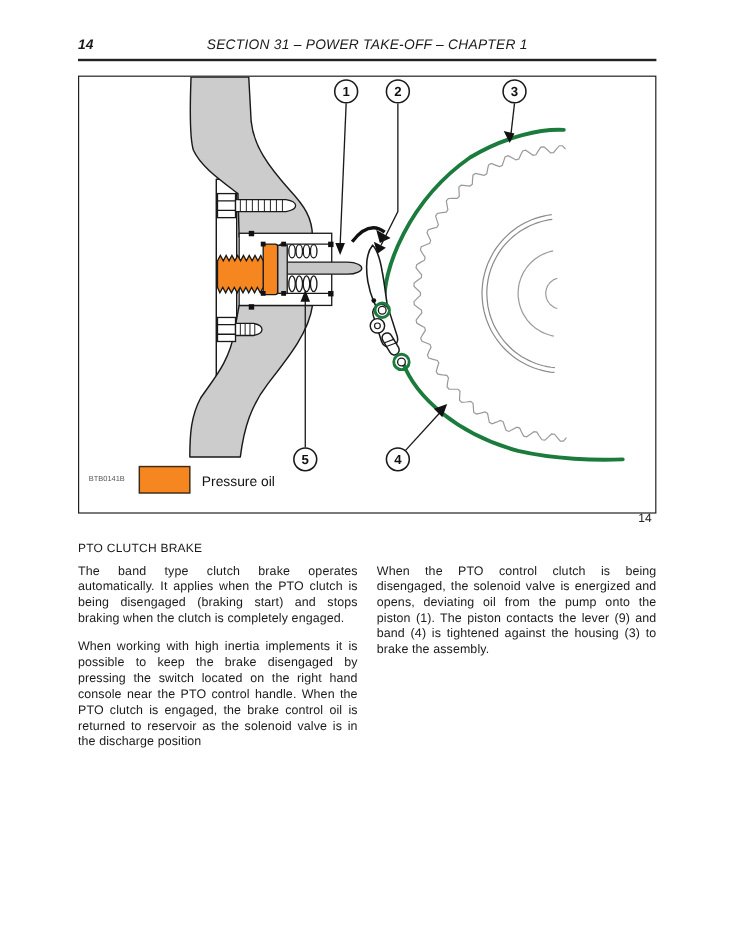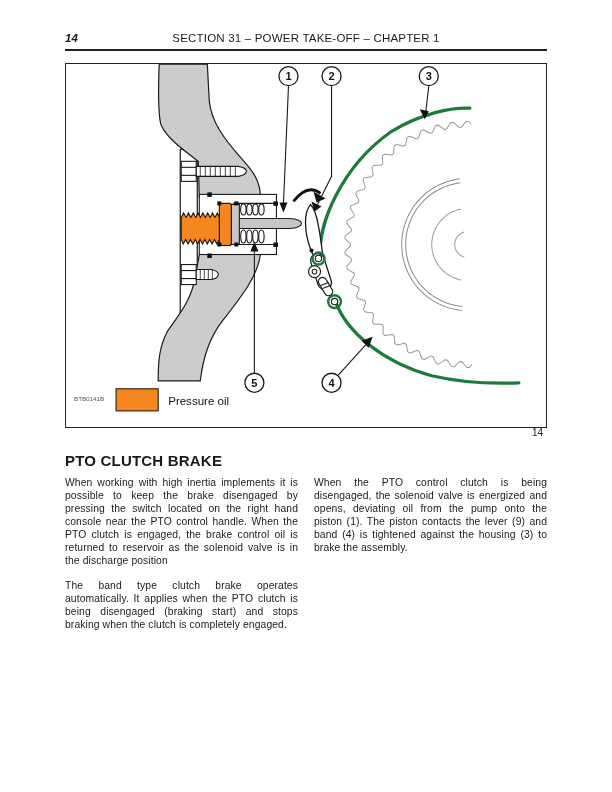--- a/index.html
+++ b/index.html
@@ -4,29 +4,29 @@
 <style>
   html,body{margin:0;padding:0;background:#e8e8e8;}
   .page{
     position:relative; width:612px; height:792px; background:#ffffff;
     font-family:"Liberation Sans", sans-serif; color:#1a1a1a; overflow:hidden;
     margin:0 auto;
   }
   
   .hdr{position:absolute; left:65px; top:32px; width:482px; height:16px;}
   .hdr-num{position:absolute; left:0; top:0; font-size:11.5px; font-weight:bold; font-style:italic;}
-  .hdr-title{position:absolute; left:0; top:0; width:100%; text-align:center; font-size:11.5px; letter-spacing:.2px;}
+  .hdr-title{position:absolute; left:0; top:0; width:100%; text-align:center; font-size:11.5px; font-style:italic; letter-spacing:.2px;}
   .hdr-rule{position:absolute; left:65px; top:49px; width:482px; height:2px; background:#222;}
   
   .fig{position:absolute; left:65px; top:63px; width:482px; height:365px; border:1.5px solid #222; box-sizing:border-box; background:#fff;}
   .fig svg{display:block; width:100%; height:100%;}
   .fig-pagenum{position:absolute; left:65px; top:427px; width:482px; text-align:right; font-size:10px; color:#222; padding-right:4px; box-sizing:border-box;}
   
   .content{position:absolute; left:65px; top:452px; width:482px;}
-  .content h2{margin:0 0 7px 0; font-size:15px; font-weight:bold; letter-spacing:.2px;}
+  .content h2{margin:0 0 7px 0; font-size:10px; font-weight:normal; letter-spacing:.2px;}
   .cols{display:flex; gap:16px;}
   .col{width:233px; text-align:justify; font-size:10.35px; line-height:1.265; letter-spacing:.1px;}
   .col p{margin:0 0 11px 0;}
   
   .callout-num{font-size:11px; font-weight:bold; font-family:"Liberation Sans",sans-serif;}
   .legend-code{font-size:6.2px; fill:#555; font-family:"Liberation Sans",sans-serif;}
   .legend-label{font-size:11.5px; fill:#111; font-family:"Liberation Sans",sans-serif;}
 </style>
 </head>
 <body>
@@ -190,21 +190,21 @@
         <text class="legend-label" x="102" y="340">Pressure oil</text>
       </g>
     </svg>
   </div>
   <div class="fig-pagenum">14</div>
 
   <div class="content">
     <h2>PTO CLUTCH BRAKE</h2>
     <div class="cols">
       <div class="col">
+        <p>The band type clutch brake operates automatically. It applies when the PTO clutch is being disengaged (braking start) and stops braking when the clutch is completely engaged.</p>
         <p>When working with high inertia implements it is possible to keep the brake disengaged by pressing the switch located on the right hand console near the PTO control handle. When the PTO clutch is engaged, the brake control oil is returned to reservoir as the solenoid valve is in the discharge position</p>
-        <p>The band type clutch brake operates automatically. It applies when the PTO clutch is being disengaged (braking start) and stops braking when the clutch is completely engaged.</p>
       </div>
       <div class="col">
         <p>When the PTO control clutch is being disengaged, the solenoid valve is energized and opens, deviating oil from the pump onto the piston (1). The piston contacts the lever (9) and band (4) is tightened against the housing (3) to brake the assembly.</p>
       </div>
     </div>
   </div>
 </div>
 
 </body></html>

